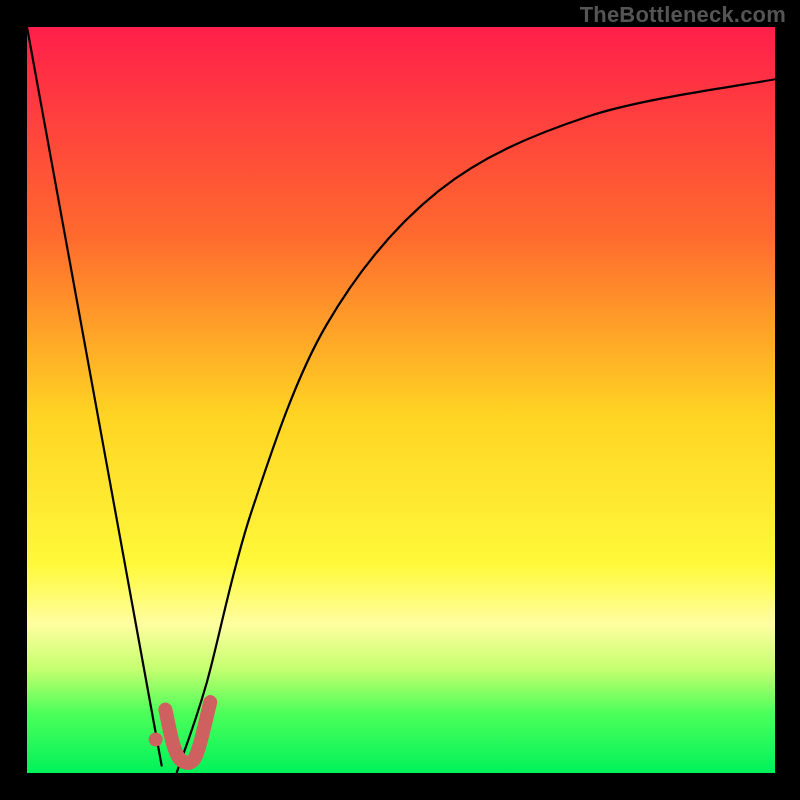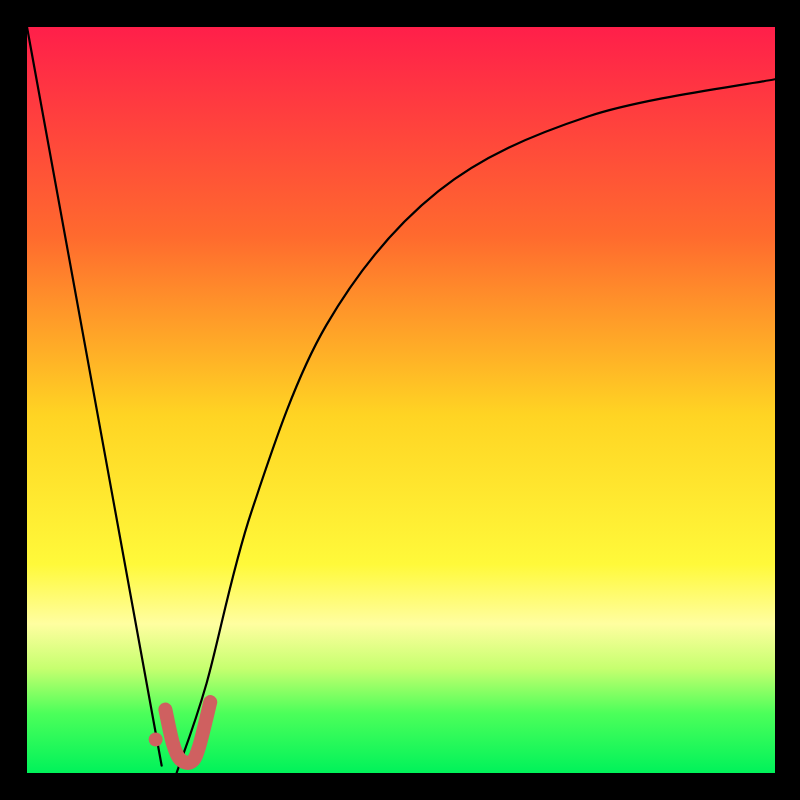--- a/index.html
+++ b/index.html
@@ -29,20 +29,21 @@
   svg {
     position: absolute;
     top: 0;
     left: 0;
   }
 </style>
 </head>
 <body>
 
 <div class="stage">
+  <div class="watermark">TheBottleneck.com</div>
   <svg id="svg-main" width="800" height="800" viewBox="0 0 800 800" aria-hidden="true">
     <defs>
       <linearGradient id="bg-grad" x1="0" y1="0" x2="0" y2="1">
           <stop offset="0.0%" stop-color="#ff1f4a"></stop>
           <stop offset="28.0%" stop-color="#ff6a2e"></stop>
           <stop offset="52.0%" stop-color="#ffd423"></stop>
           <stop offset="72.0%" stop-color="#fff93a"></stop>
           <stop offset="80.0%" stop-color="#fffea0"></stop>
           <stop offset="86.0%" stop-color="#c6ff6f"></stop>
           <stop offset="92.0%" stop-color="#4cff5a"></stop>

